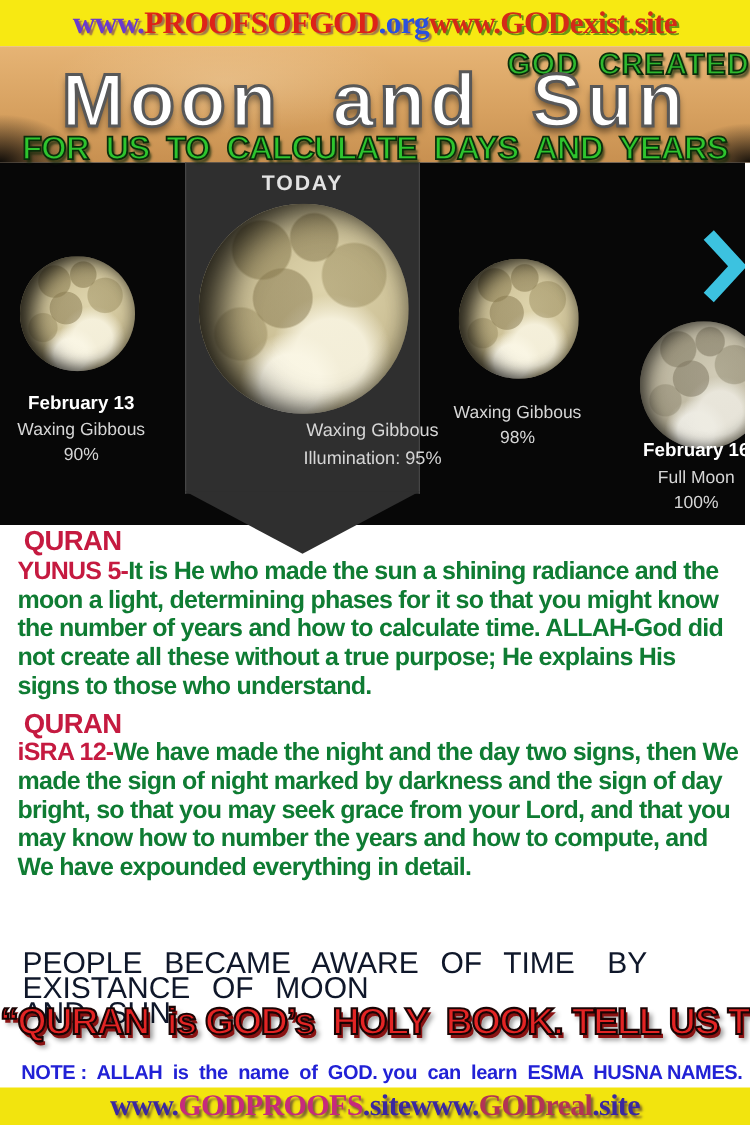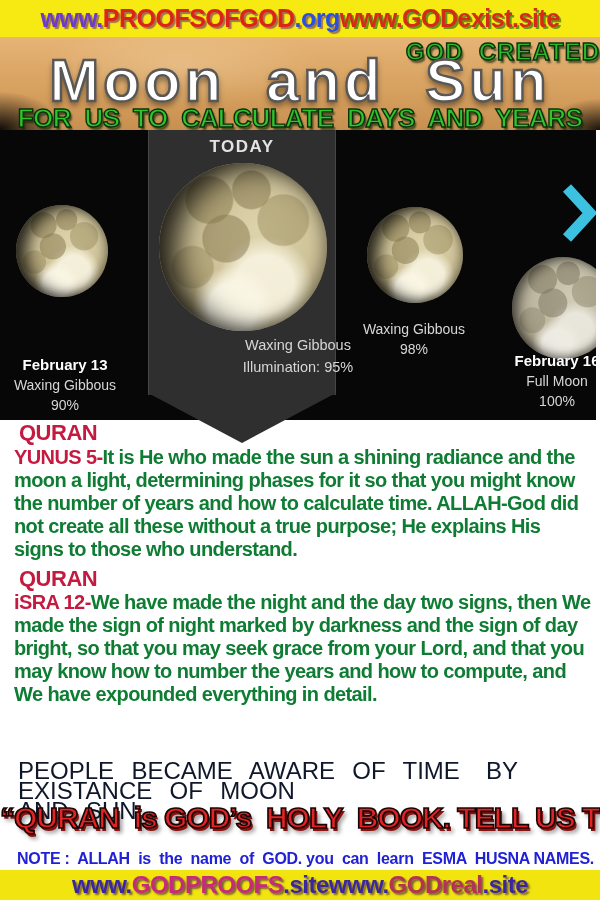--- a/index.html
+++ b/index.html
@@ -1,21 +1,21 @@
 <!DOCTYPE html>
 <html><head>
 <meta charset="utf-8">
 <style>
   html,body{margin:0;padding:0;}
   body{width:600px;height:900px;position:relative;overflow:hidden;background:#fff;
        font-family:"Liberation Sans",sans-serif;}
   .abs{position:absolute;}
 
   
-  .band{left:0;width:600px;background:#f7e912;display:flex;align-items:center;justify-content:center;}
+  .band{left:0;width:600px;background:#f7e912;display:flex;align-items:center;justify-content:center;font-family:Liberation Serif, serif;}
   .band-top{top:0;height:37px;}
   .band-bottom{top:870px;height:30px;background:#f2e40e;}
   .url{font-weight:bold;font-size:25px;letter-spacing:-0.5px;white-space:pre;cursor:pointer;text-decoration:none;}
   .url-tl{text-shadow:2px 2px 1px rgba(90,20,120,.55);}
   .url-tl .u-pre{color:#6b3bcc;}
   .url-tl .u-dom{color:#dd2318;}
   .url-tl .u-tld{color:#2b50dd;}
   .url-tr{text-shadow:2px 2px 0 rgba(70,130,20,.8);}
   .url-tr .u-pre,.url-tr .u-dom,.url-tr .u-tld{color:#d42a18;}
   .band-bottom .url{font-size:24px;text-shadow:2px 2px 2px rgba(40,10,70,.6);}
@@ -64,21 +64,21 @@
   .moon-m2{left:159px;top:33px;width:168px;height:168px;
     box-shadow: inset 17px 4px 28px rgba(0,0,0,.8), inset -4px -4px 14px rgba(0,0,0,.28);}
   .moon-m3{left:367px;top:77px;width:96px;height:96px;}
   .moon-m4{left:512px;top:127px;width:102px;height:102px;filter:saturate(.55) brightness(.96);
     box-shadow: inset 6px 2px 12px rgba(0,0,0,.55), inset -3px -3px 10px rgba(0,0,0,.3);}
 
   .labels{position:absolute;text-align:center;}
   .labels .date{font-size:15px;font-weight:bold;color:#ffffff;margin-bottom:4px;}
   .labels .phase{font-size:14px;color:#d6d6d6;margin-bottom:4px;}
   .labels .pct{font-size:14px;color:#d6d6d6;}
-  .l1{left:0;top:184px;width:130px;margin-top:42px;}
+  .l1{left:0;top:184px;width:130px;}
   .l3{left:338px;top:191px;width:152px;}
   .l4{left:498px;top:222px;width:118px;}
   .l2{left:0;top:207px;width:100%;}
   .l2 .date{margin-bottom:6px;}
   .l2 .phase{margin-bottom:6px;font-size:14.5px;}
   .l2 .pct{font-size:14.5px;}
 
   .next{position:absolute;left:562px;top:52px;cursor:pointer;}
 
   

